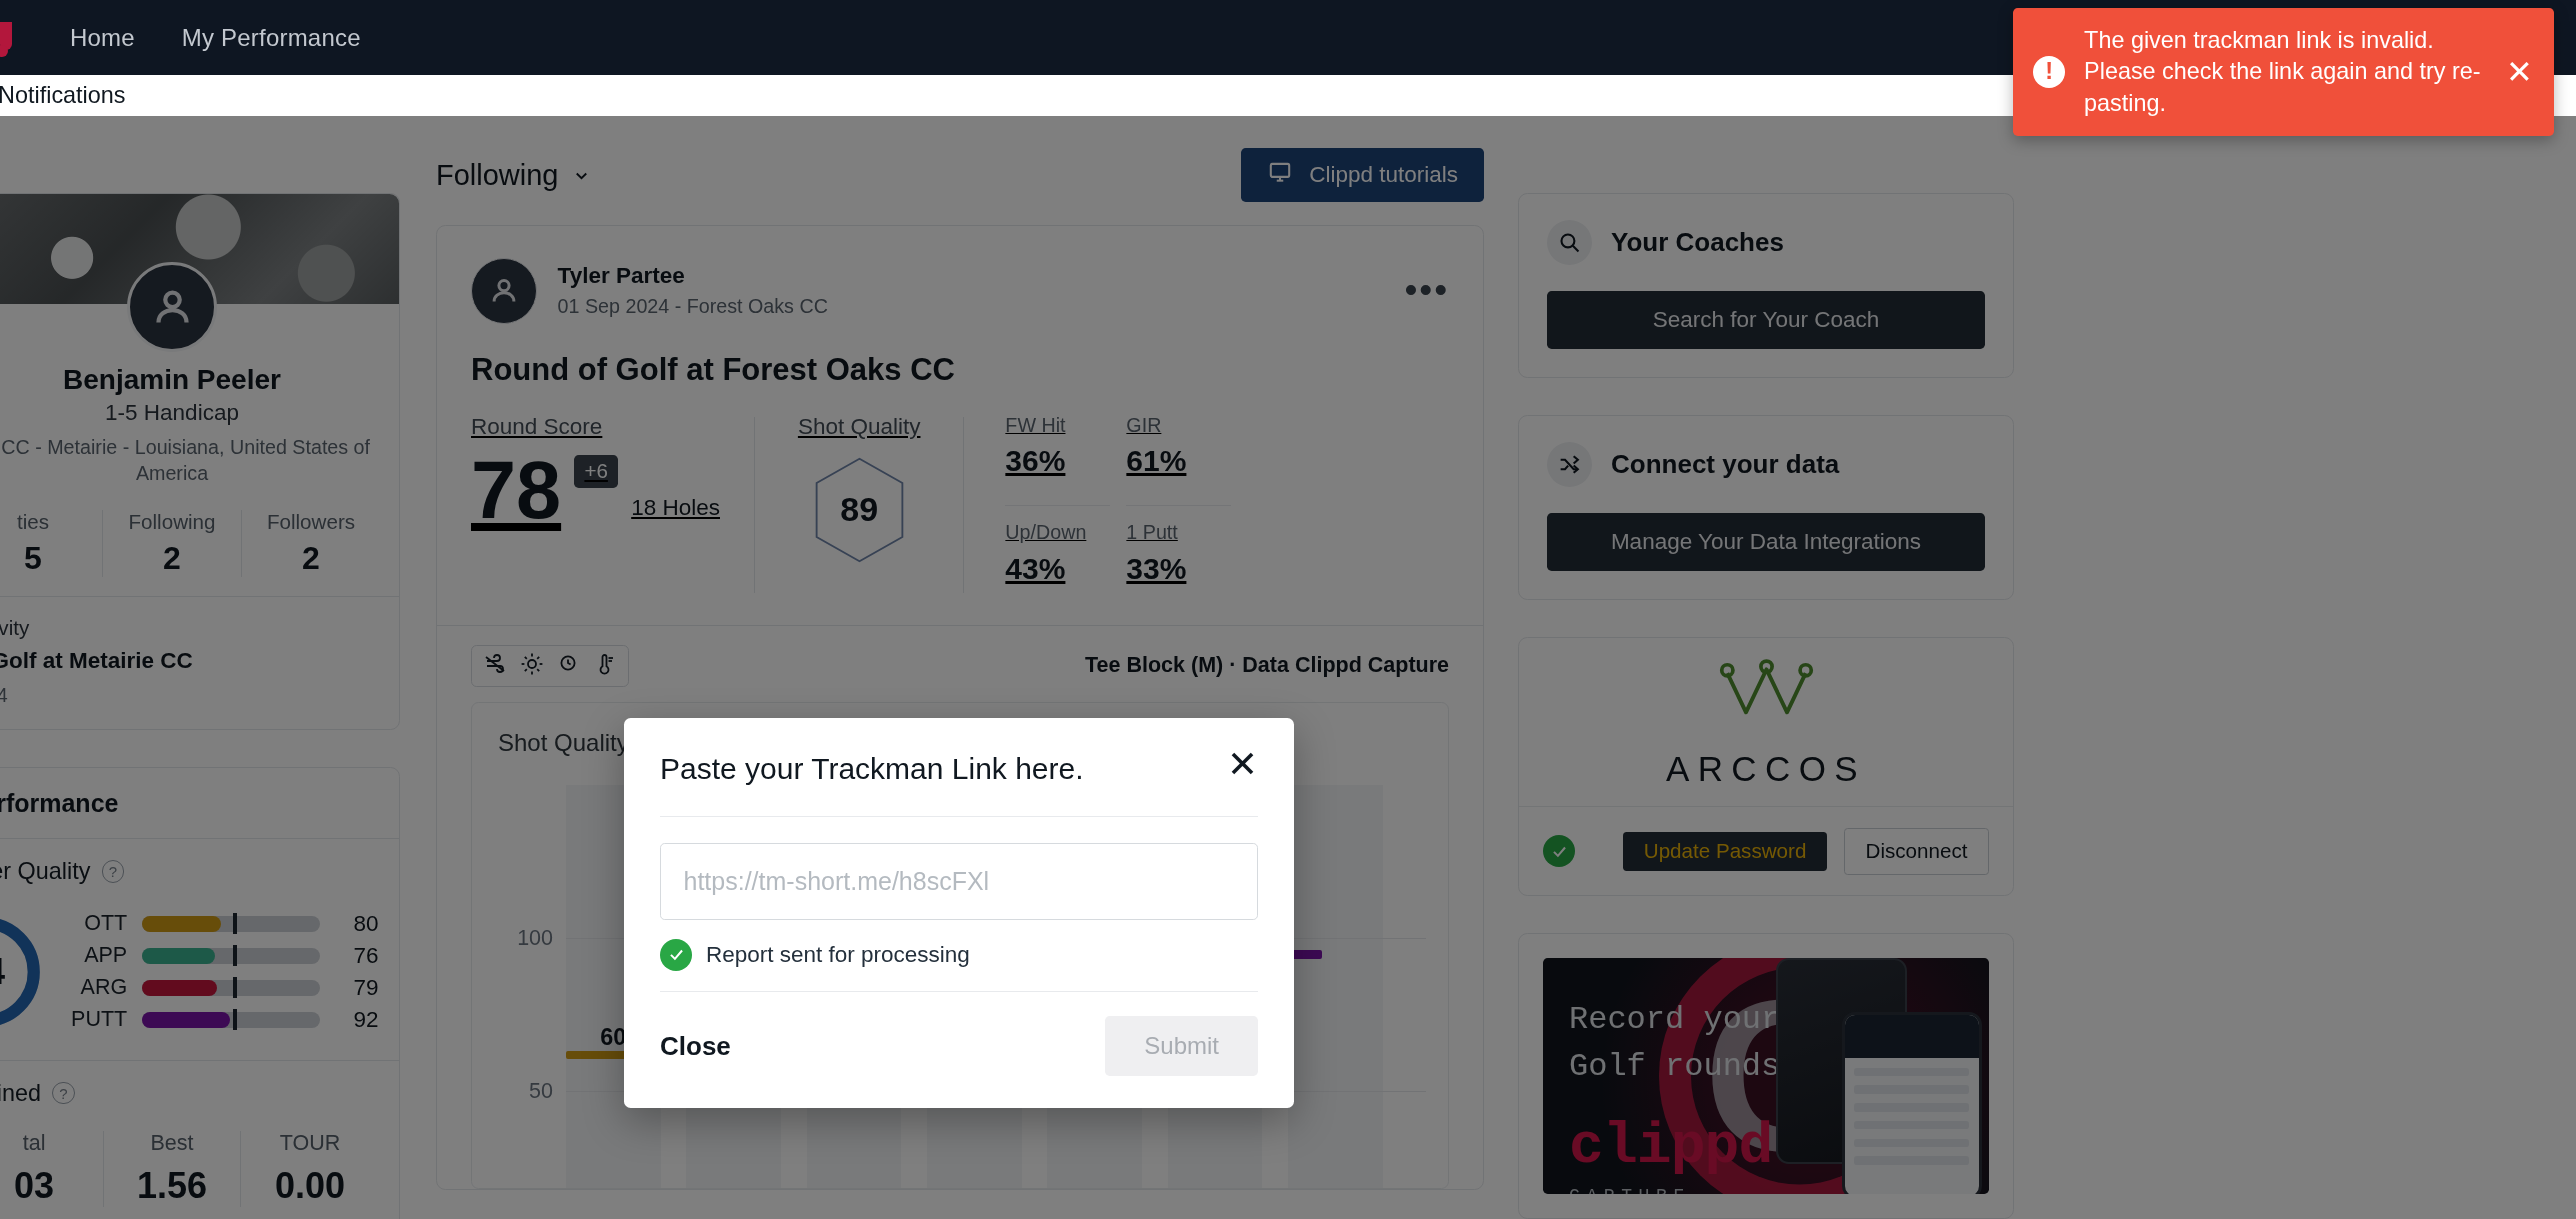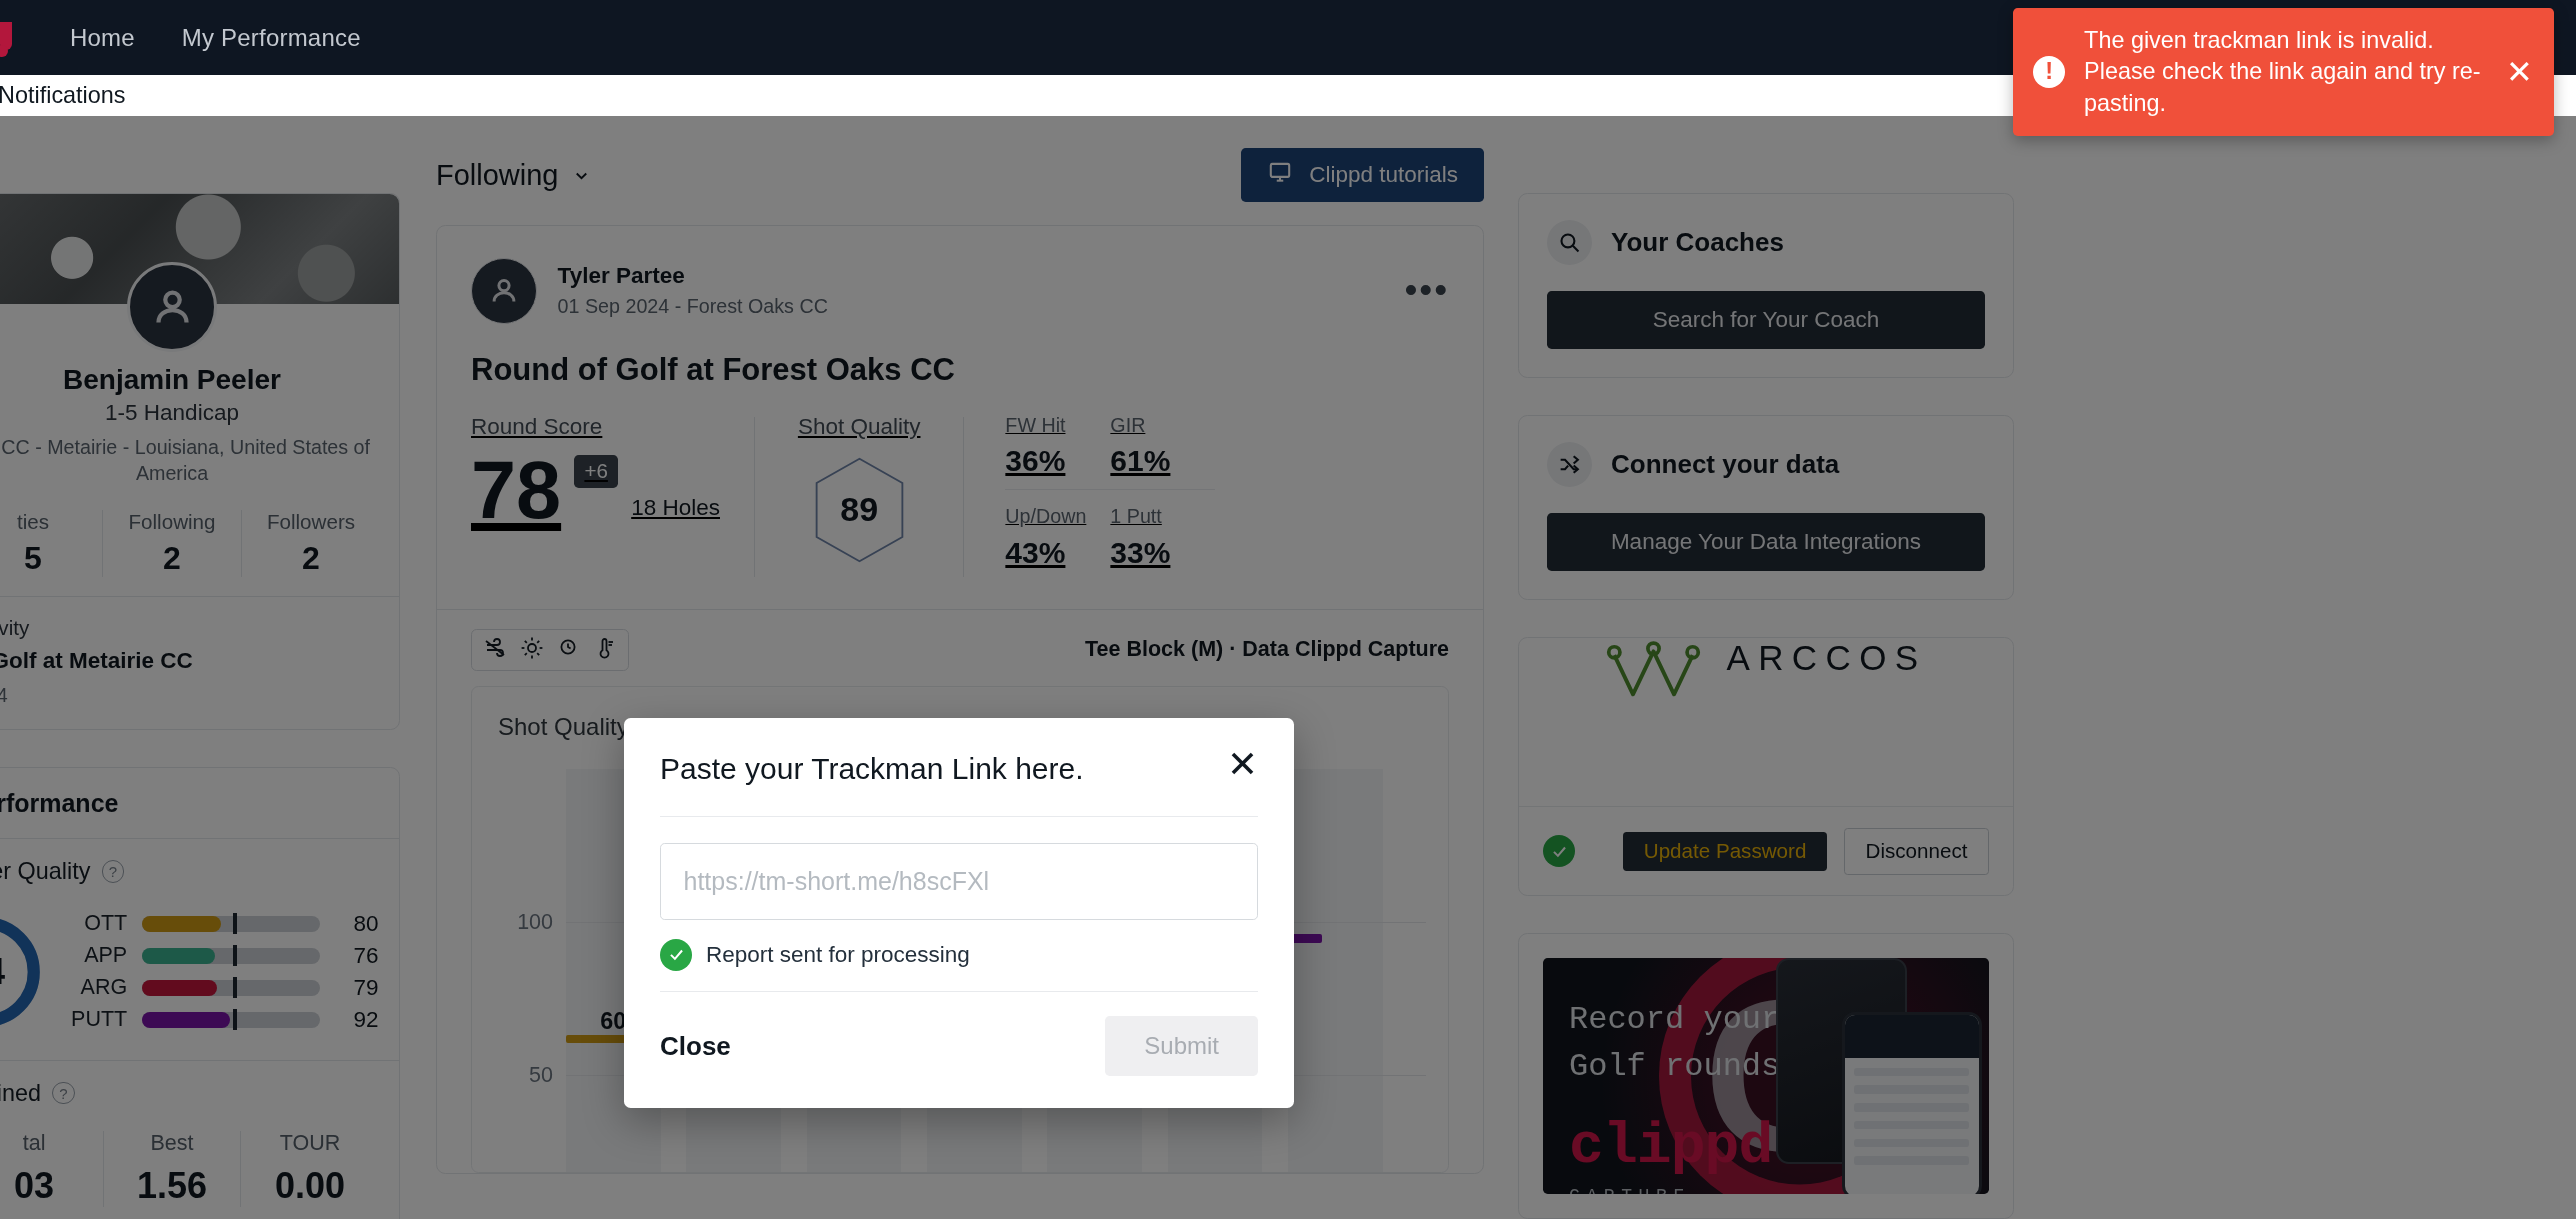--- a/index.html
+++ b/index.html
@@ -173,21 +173,21 @@
   }
   .score-holes { font-size: 22.5px; color: #101820; margin-left: 13px; margin-bottom: 5.6px; }
   .vline { width: 0.9px; background: #e3e6ea; margin: 3.7px 0; }
   .sq-col { padding: 0 43px; text-align: center; }
   .hexbox { margin-top: 15px; display: flex; align-items: center; justify-content: center; position: relative; }
   .hexbox svg { width: 97px; height: 110px; }
   .hexbox span {
     position: absolute; inset: 0; display: flex; align-items: center;
     justify-content: center; font-size: 34px; font-weight: 700; color: #101820;
   }
-  .mini-grid { padding-left: 41px; display: grid; grid-template-columns: 105px 105px; }
+  .mini-grid { padding-left: 41px; display: grid; grid-template-columns: 105px 105px; gap: 16px; }
   .mg-cell { padding-bottom: 11.2px; }
   .mg-cell.bot { padding-top: 15px; border-top: 0.9px solid #e9ebee; }
   .mg-l { font-size: 19.7px; color: #5a646f; }
   .mg-v { font-size: 30px; font-weight: 700; color: #101820; margin-top: 7.5px; }
 
   .chip-row { display: flex; align-items: center; gap: 36px; padding: 7.5px 34px 0; justify-content: space-between; }
   .wchips {
     display: flex; align-items: center; gap: 12px; border: 0.9px solid #d7dbe0;
     border-radius: 5.6px; padding: 6.6px 12px;
   }
@@ -212,21 +212,21 @@
     display: flex; align-items: center; justify-content: center; flex: none;
   }
   .rc-ico svg { width: 25px; height: 25px; stroke: #101820; fill: none; stroke-width: 2; }
   .rc-title { font-size: 26px; font-weight: 700; color: #101820; }
   .dark-btn {
     width: 100%; margin-top: 26px; height: 58px; background: #232c36; color: #e9ebee;
     border: none; border-radius: 4.7px; font-size: 22.5px; cursor: pointer; font-family: inherit;
   }
   .arccos-card { padding: 0; margin-bottom: 37px; }
   .arccos-logo-row {
-    height: 168px; display: flex; align-items: flex-start; justify-content: center; gap: 24px;
+    height: 168px; display: flex; align-items: center; justify-content: center; gap: 24px; flex-direction: column;
   }
   .arccos-word { font-size: 35px; letter-spacing: 8.4px; color: #101820; }
   .arccos-foot {
     border-top: 0.9px solid #e7eaed; padding: 20.6px 24px; display: flex;
     align-items: center; gap: 17px;
   }
   .check-dot {
     width: 32px; height: 32px; border-radius: 50%; background: #29a745;
     display: flex; align-items: center; justify-content: center; flex: none;
   }

